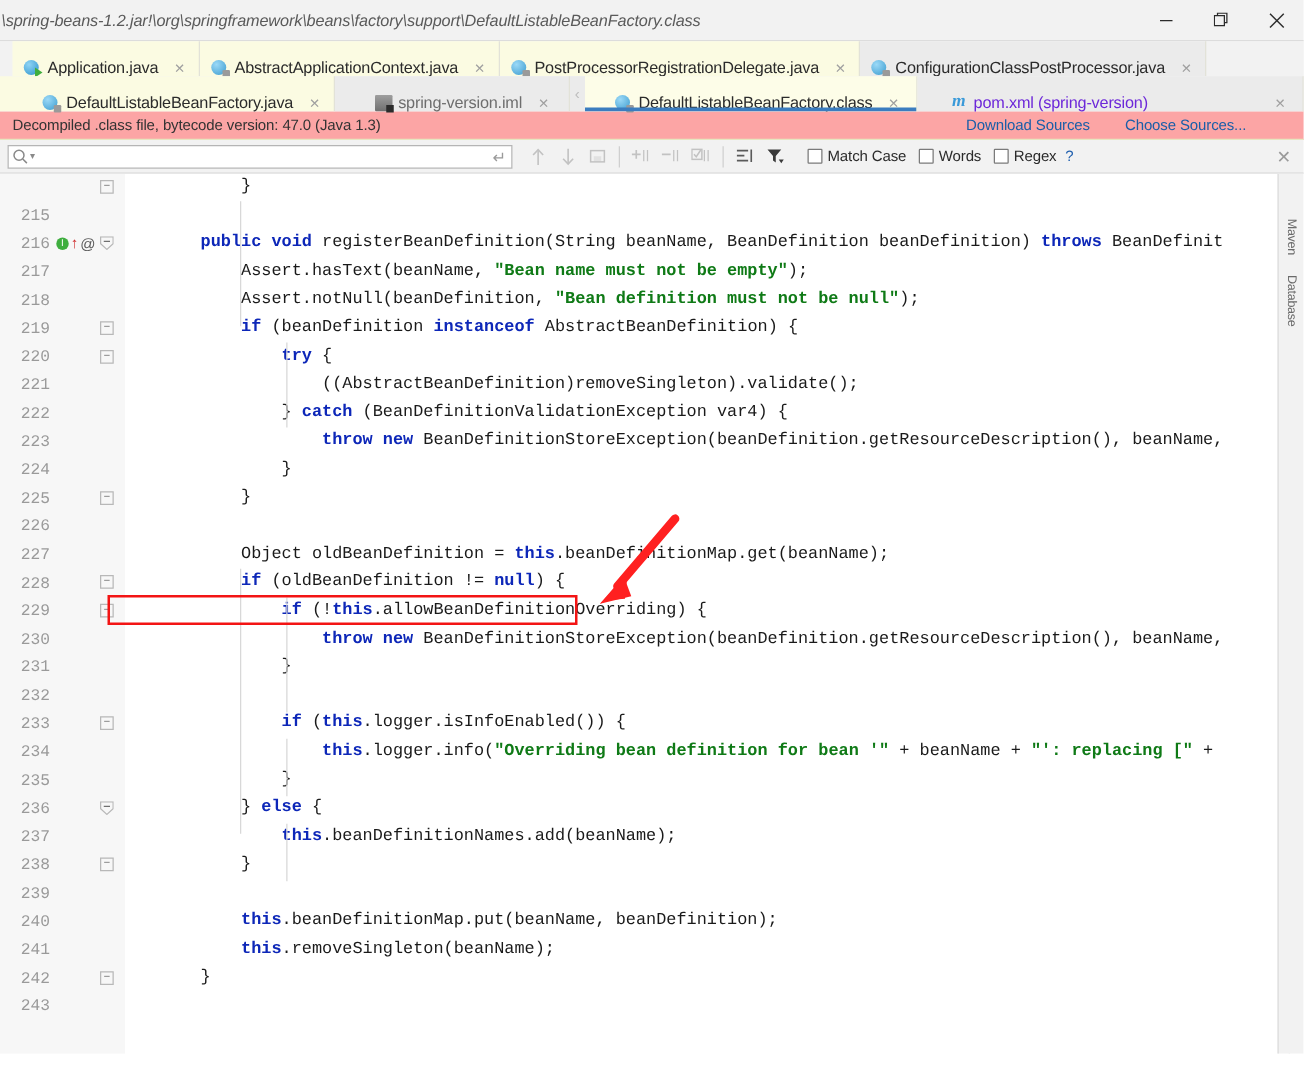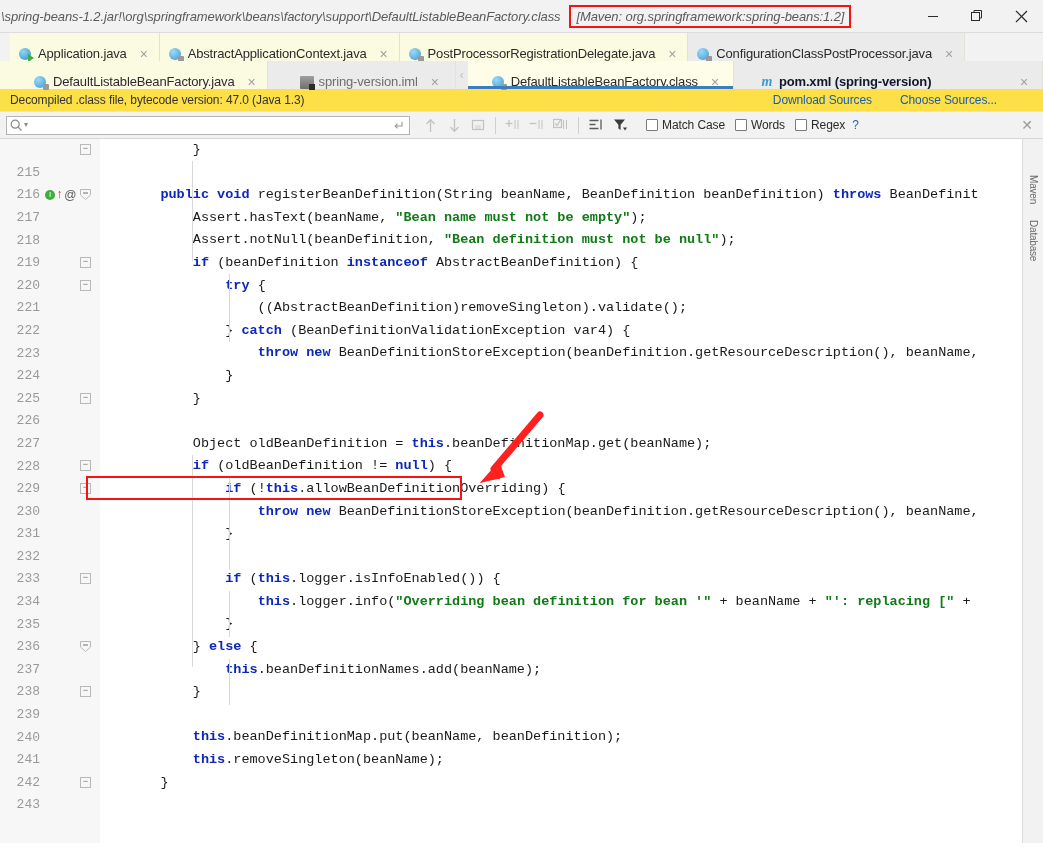--- a/index.html
+++ b/index.html
@@ -71,21 +71,21 @@
     border-right: 1px solid #e2e2d8;
     letter-spacing: -0.15px;
   }
   .tab.yellow { background: #fbfbe2; }
   .tab.grey   { background: #ebebeb; }
   .tab.active { background: #fdfde8; }
   .tab.active::after {
     content: ""; position: absolute; left: 0; right: 0; bottom: 0;
     height: 3px; background: #3b7dbf;
   }
-  .tab .tab-label.green { color: #0f172a; font-weight: bold; }
+  .tab .tab-label.green { color: #6d28d9; }
   .tab .tab-label.grey  { color: #6e6e6e; }
   .tab-close {
     color: #a0a0a0; font-size: 14px; line-height: 1;
     margin-left: 6px; width: 12px; text-align: center;
   }
 
   
   .ficon { width: 14px; height: 14px; position: relative; flex: 0 0 14px; }
   .ficon.java-run { }
   .ficon.java-run .circ {
@@ -125,21 +125,21 @@
   }
   .tab-arrow-left {
     display: flex; align-items: center; justify-content: center;
     width: 12px; color: #bdbdbd; font-size: 12px;
     background: #ebebeb;
   }
 
   
   .notice {
     height: 23px; min-height: 23px;
-    background: #fde047;
+    background: #fca5a5;
     border-bottom: 1px solid #e6e6c0;
     display: flex; align-items: center;
     padding: 0 6px 0 10px;
     font-size: 12px; color: #333333;
     letter-spacing: -0.1px;
   }
   .notice-links { margin-left: auto; display: flex; gap: 28px; padding-right: 40px; }
   .notice-link { color: #1b5ea8; font-size: 12px; }
 
   
@@ -292,23 +292,20 @@
     height: 10px; min-height: 10px; background: #ffffff;
   }
 </style>
 </head>
 <body>
 
 <div id="app">
 
   <div class="titlebar">
     <span class="title-path">\spring-beans-1.2.jar!\org\springframework\beans\factory\support\DefaultListableBeanFactory.class</span>
-    <span class="title-maven-wrap">
-      <span class="title-maven">[Maven: org.springframework:spring-beans:1.2]</span>
-    </span>
     <div class="win-buttons">
       <div class="win-btn">
         <svg width="12" height="12" viewBox="0 0 12 12">
             <line x1="1" y1="6.5" x2="11" y2="6.5" stroke="#2b2b2b" stroke-width="1"></line>
           </svg>
       </div>
       <div class="win-btn">
         <svg width="13" height="13" viewBox="0 0 13 13">
           <rect x="0.5" y="2.5" width="8" height="8" fill="none" stroke="#2b2b2b" stroke-width="1"></rect>
           <polyline points="3,2.5 3,0.5 10.5,0.5 10.5,8 8.5,8" fill="none" stroke="#2b2b2b" stroke-width="1"></polyline>

